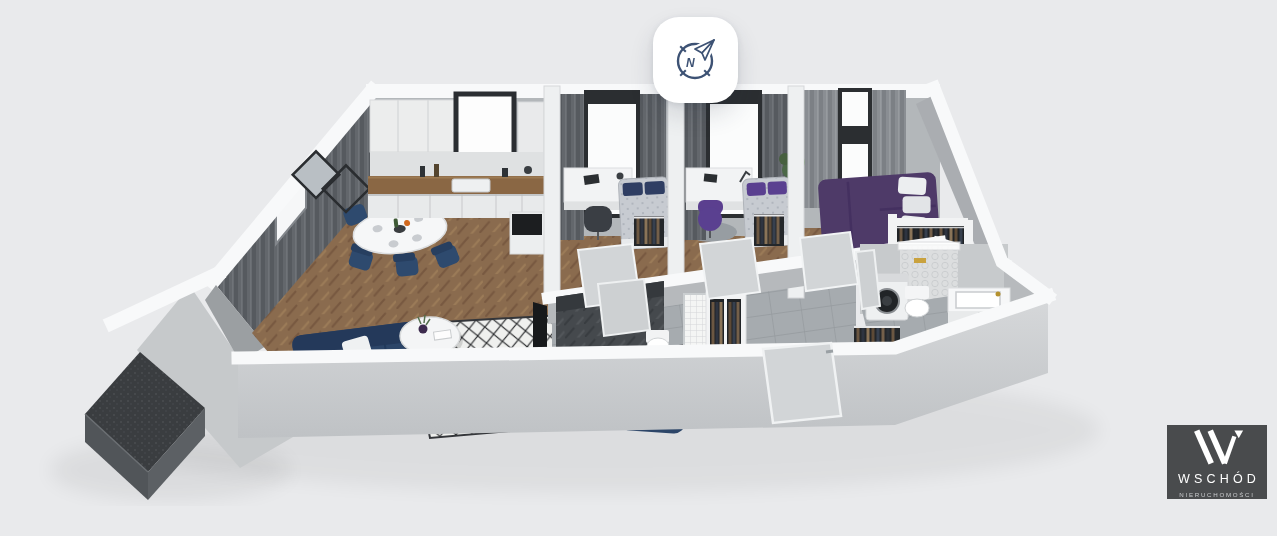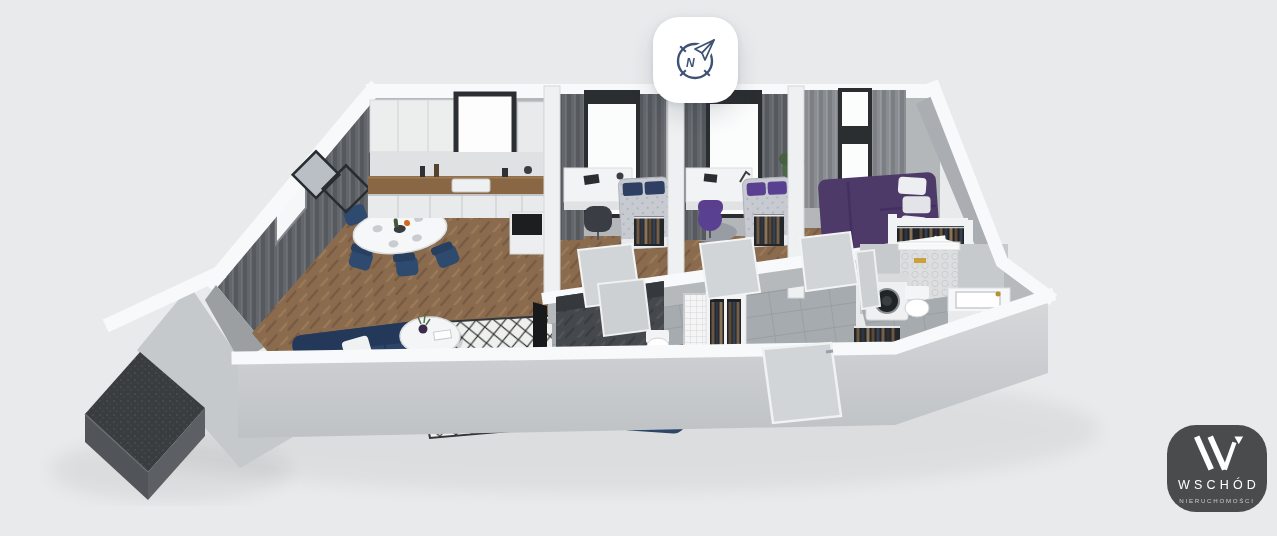--- a/index.html
+++ b/index.html
@@ -19,24 +19,24 @@
     display:flex;align-items:center;justify-content:center;cursor:pointer;padding:0;
   }
   .compass svg{display:block;}
   .compass text{
     font-family:"Liberation Sans",sans-serif;font-style:italic;font-weight:bold;
     fill:var(--compassInk,#3d5274);
   }
 
   
   .watermark{
-    position:absolute;left:1167px;top:425px;width:100px;height:87px;
+    position:absolute;left:1167px;top:425px;width:100px;height:74px;
     background:var(--logoBg,#494b4d);
     display:flex;flex-direction:column;align-items:center;justify-content:center;
-    gap:5px;user-select:none;border-radius:29px;
+    gap:5px;user-select:none;
   }
   .watermark .brand{
     color:var(--logoFg,#ffffff);font-size:12.5px;letter-spacing:4.2px;
     margin-left:4px;white-space:nowrap;
   }
   .watermark .tagline{
     color:var(--logoMuted,#c9cbcd);font-size:6.2px;letter-spacing:1.7px;white-space:nowrap;
   }
 
   .clothes{stroke-width:3;}

